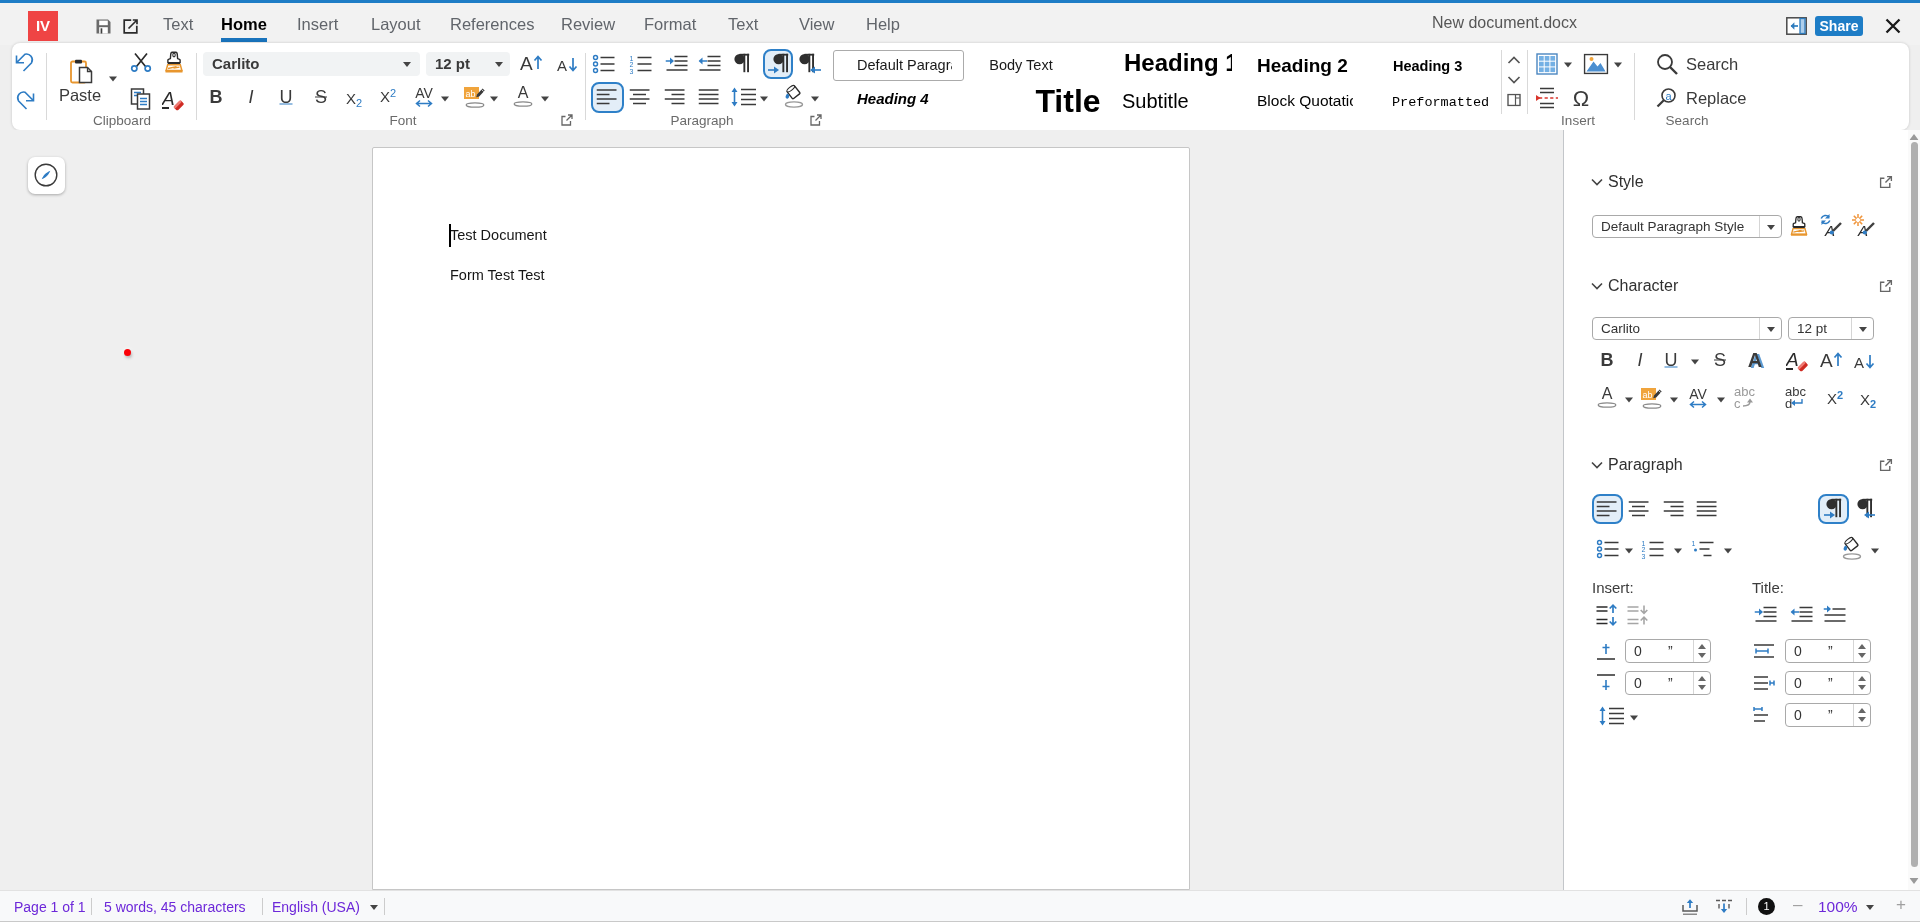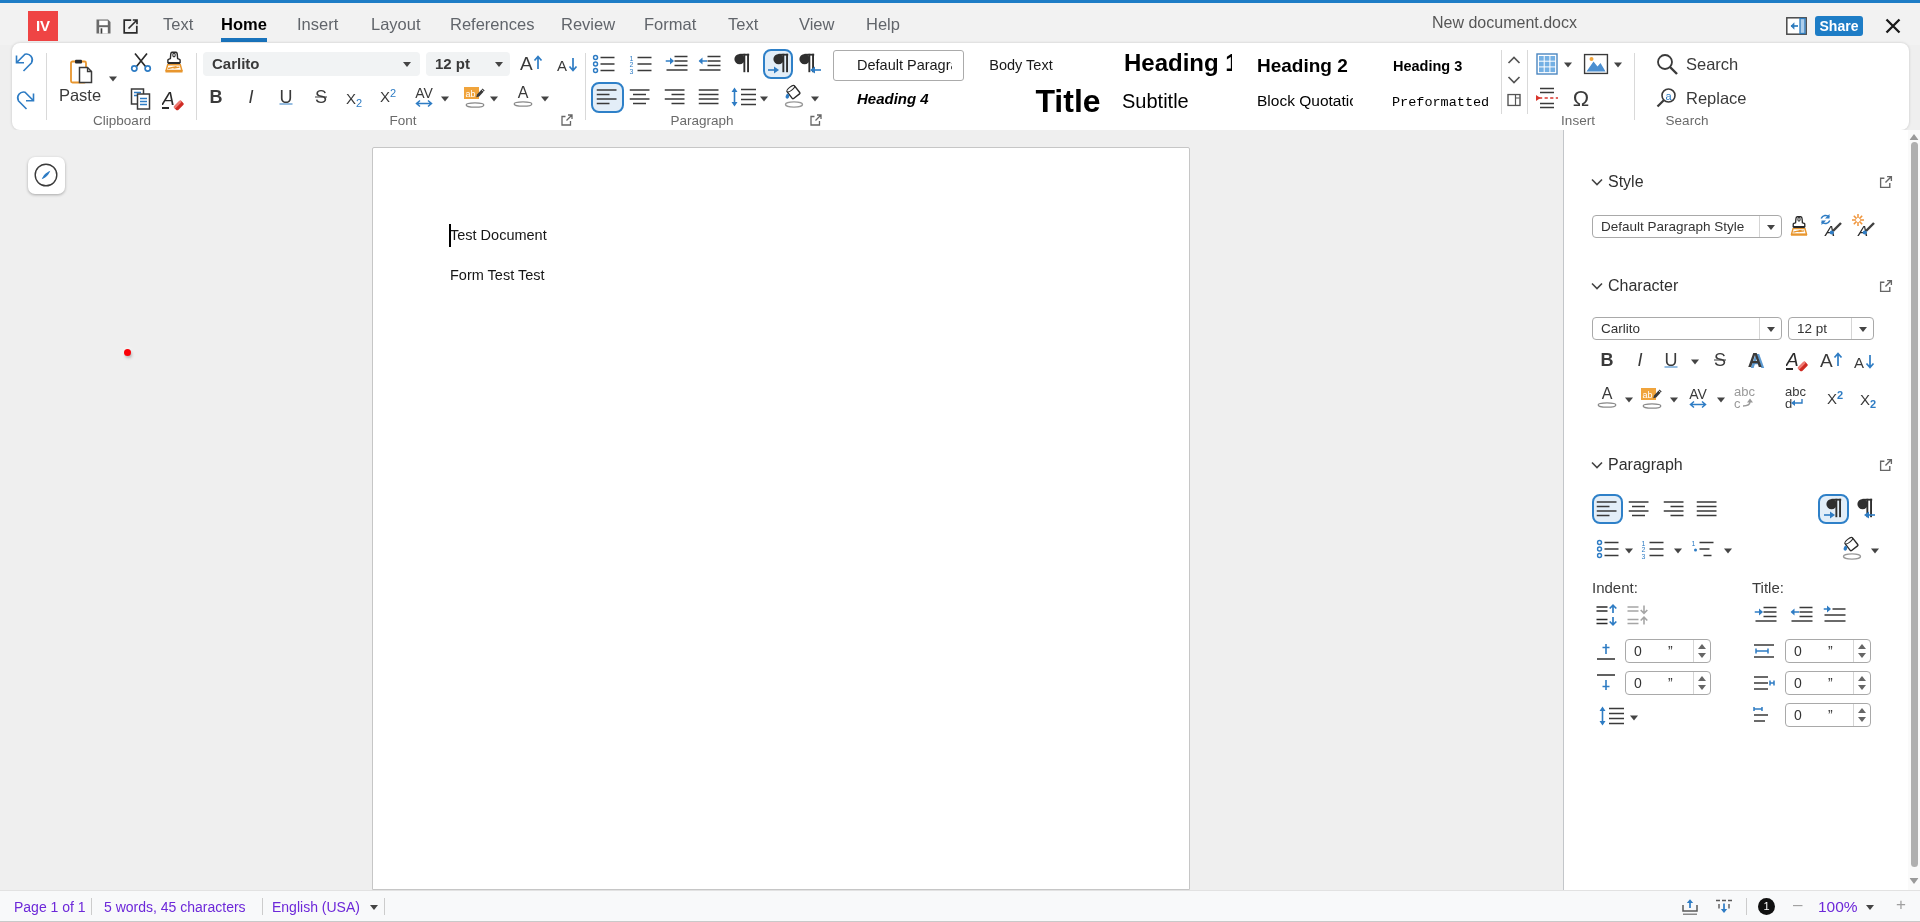--- a/index.html
+++ b/index.html
@@ -691,21 +691,21 @@
           <rect x="8.5" y="6" width="9.5" height="9.5" rx="1" fill="#fff" stroke="#2b2b2b" stroke-width="1.4"></rect>
           <ellipse cx="13.2" cy="6" rx="4.7" ry="1.7" fill="#fff" stroke="#2b2b2b" stroke-width="1.1"></ellipse>
         </g>
         <path fill="#2e7cc4" d="M7.2 11.5 C5.6 13.5 5 15.3 6.2 16.3 C7.5 17.3 9 16.2 9.2 14.3 C9.3 13 8.3 11.8 7.2 11.5z"></path>
         <ellipse cx="14" cy="22.5" rx="8.5" ry="2.6" fill="none" stroke="#999" stroke-width="1.4"></ellipse>
       </svg>
     </div>
   <div class="ctr" style="left:311px;top:421px;">
       <span class="arr"></span>
     </div>
-  <div class="sblab" style="left:28px;top:449px;">Indent:</div>
+  <div class="sblab" style="left:28px;top:449px;">Insert:</div>
   <div class="sblab" style="left:188px;top:449px;">Title:</div>
   <div class="ctr" style="left:44px;top:485px;">
       <svg width="25" height="23" viewBox="0 0 25 23">
         <path stroke="#2b2b2b" stroke-width="1.7" d="M1 3.5h11 M1 7.5h11 M1 16h11 M1 20h11"></path>
         <path stroke="#2e7cc4" stroke-width="1.7" fill="none" d="M17.5 9.5 V2 M14.2 5 L17.5 1.6 20.8 5 M17.5 13.5 V21 M14.2 18 L17.5 21.4 20.8 18"></path>
       </svg>
     </div>
   <div class="ctr" style="left:75px;top:485px;">
       <svg width="25" height="23" viewBox="0 0 25 23">
         <path stroke="#a5a5a5" stroke-width="1.6" d="M1 3.5h11 M1 7.5h11 M1 16h11 M1 20h11"></path>

